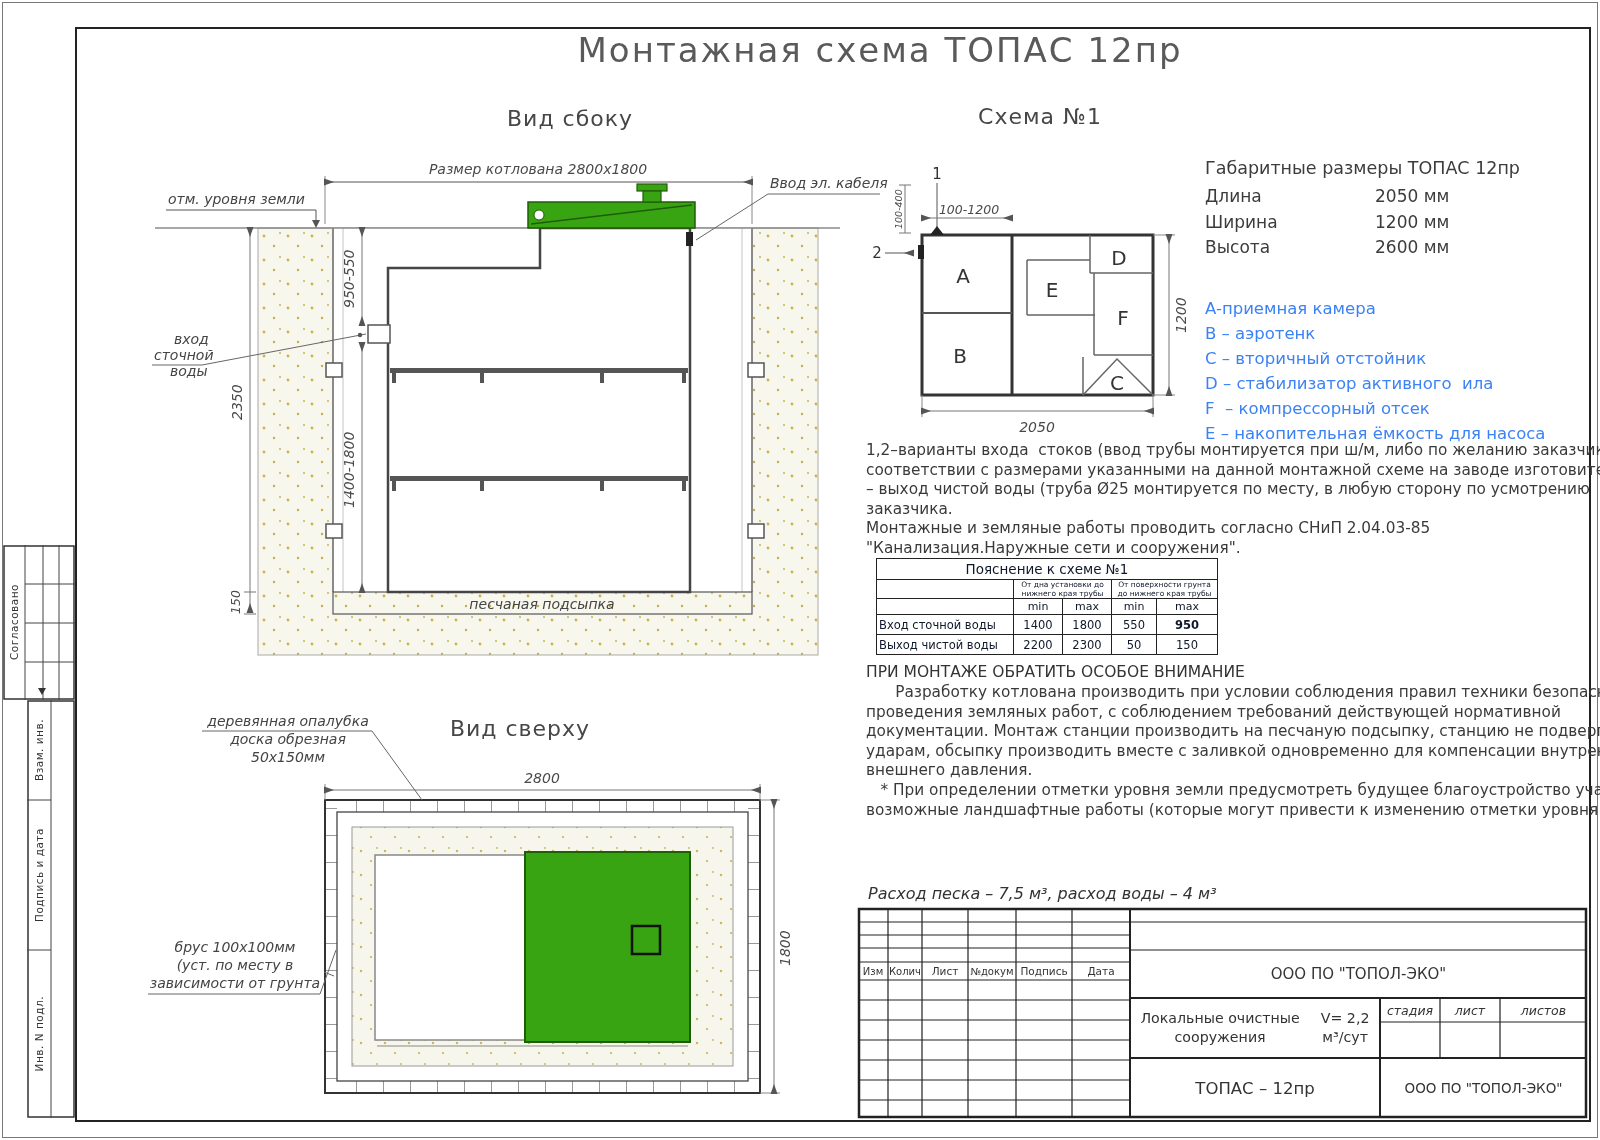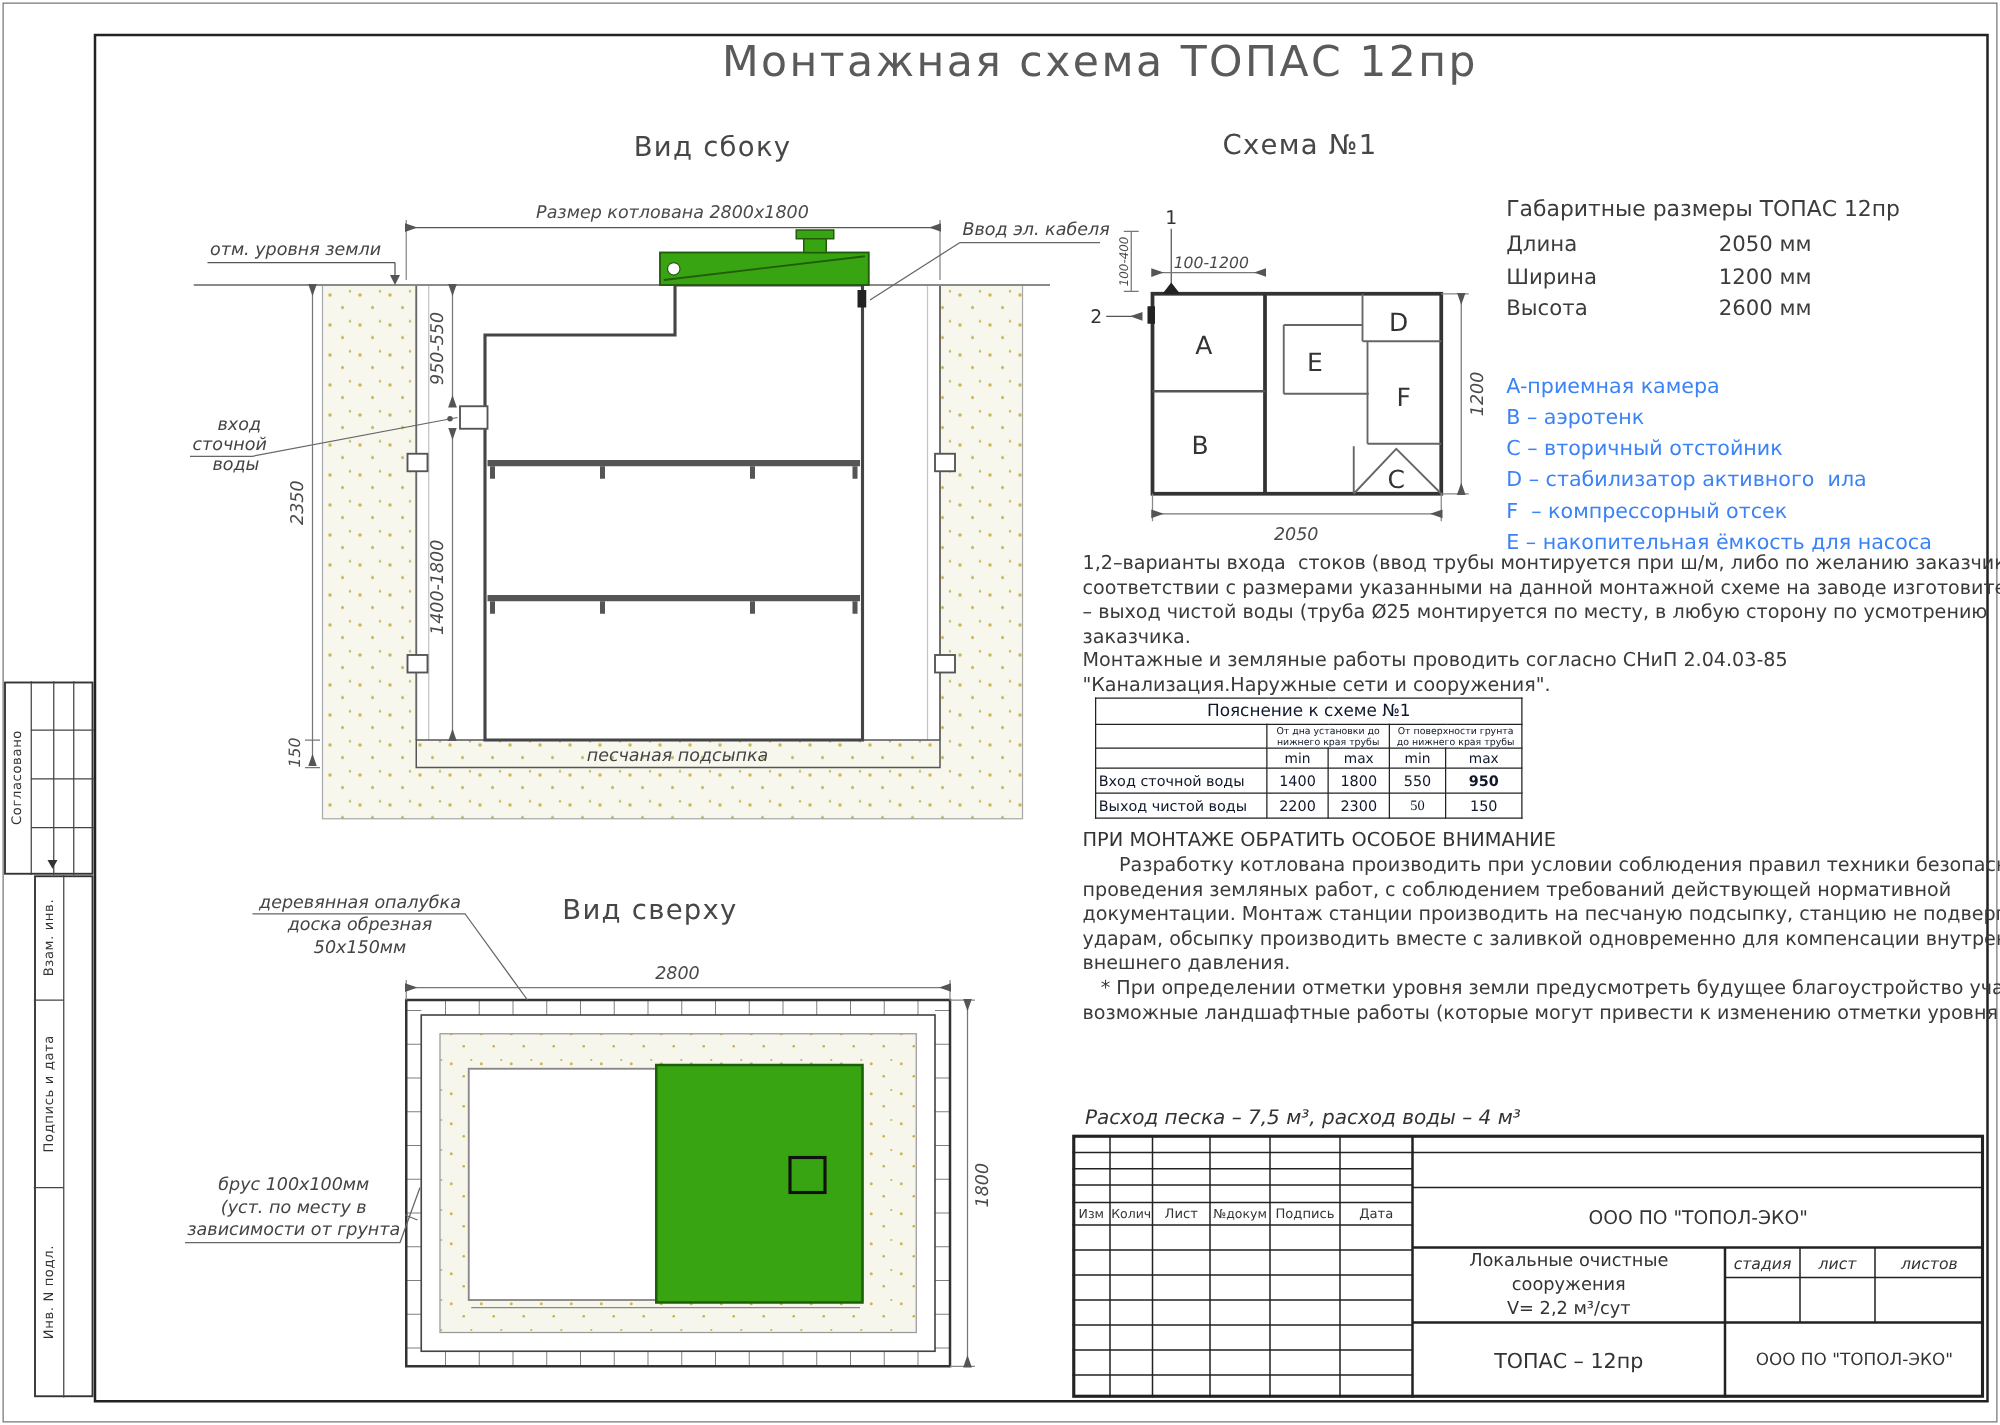--- a/index.html
+++ b/index.html
@@ -264,21 +264,21 @@
       <td style="font-size:11.5px;height:19px;text-align:left;">Вход сточной воды</td>
       <td style="font-size:11.5px;">1400</td>
       <td style="font-size:11.5px;">1800</td>
       <td style="font-size:11.5px;">550</td>
       <td style="font-size:11.5px;font-weight:bold;">950</td>
     </tr>
     <tr>
       <td style="font-size:11.5px;height:19px;text-align:left;">Выход чистой воды</td>
       <td style="font-size:11.5px;">2200</td>
       <td style="font-size:11.5px;">2300</td>
-      <td style="font-size:11.5px;font-family:Liberation Serif, serif;">50</td>
+      <td style="font-size:11.5px;">50</td>
       <td style="font-size:11.5px;">150</td>
     </tr>
   </tbody>
     </table>
 
   <div class="abs" style="left:866px;top:662px;width:720px;">
     <div style="font-size:15.5px;line-height:21px;color:#333;">ПРИ МОНТАЖЕ ОБРАТИТЬ ОСОБОЕ ВНИМАНИЕ</div>
     <div class="tline">      Разработку котлована производить при условии соблюдения правил техники безопасности</div>
     <div class="tline">проведения земляных работ, с соблюдением требований действующей нормативной</div>
     <div class="tline">документации. Монтаж станции производить на песчаную подсыпку, станцию не подвергать</div>
@@ -366,21 +366,21 @@
   </svg>
 
   <div class="tb-txt" style="left:858px;top:962px;width:30px;height:18px;font-size:10px;">Изм</div>
   <div class="tb-txt" style="left:888px;top:962px;width:34px;height:18px;font-size:10px;">Колич</div>
   <div class="tb-txt" style="left:922px;top:962px;width:46px;height:18px;font-size:10.5px;">Лист</div>
   <div class="tb-txt" style="left:968px;top:962px;width:48px;height:18px;font-size:10px;">№докум</div>
   <div class="tb-txt" style="left:1016px;top:962px;width:56px;height:18px;font-size:10.5px;">Подпись</div>
   <div class="tb-txt" style="left:1072px;top:962px;width:58px;height:18px;font-size:10.5px;">Дата</div>
 
   <div class="tb-txt" style="left:1130px;top:950px;width:457px;height:48px;font-size:15px;">ООО ПО "ТОПОЛ-ЭКО"</div>
-  <div class="tb-txt" style="left:1130px;top:998px;width:250px;height:60px;flex-direction:column;font-size:14.2px;line-height:19px;">
+  <div class="tb-txt" style="left:1130px;top:998px;width:250px;height:60px;flex-direction:row;font-size:14.2px;line-height:19px;">
     <span>Локальные очистные сооружения</span>
     <span>V= 2,2 м³/сут</span>
   </div>
   <div class="tb-txt" style="left:1380px;top:998px;width:60px;height:24px;font:italic 12.5px 'DejaVu Sans',sans-serif;">стадия</div>
   <div class="tb-txt" style="left:1440px;top:998px;width:60px;height:24px;font:italic 12.5px 'DejaVu Sans',sans-serif;">лист</div>
   <div class="tb-txt" style="left:1500px;top:998px;width:87px;height:24px;font:italic 12.5px 'DejaVu Sans',sans-serif;">листов</div>
   <div class="tb-txt" style="left:1130px;top:1058px;width:250px;height:60px;font-size:16.5px;">ТОПАС – 12пр</div>
   <div class="tb-txt" style="left:1380px;top:1058px;width:207px;height:60px;font-size:13.5px;">ООО ПО "ТОПОЛ-ЭКО"</div>
 
 </div>

